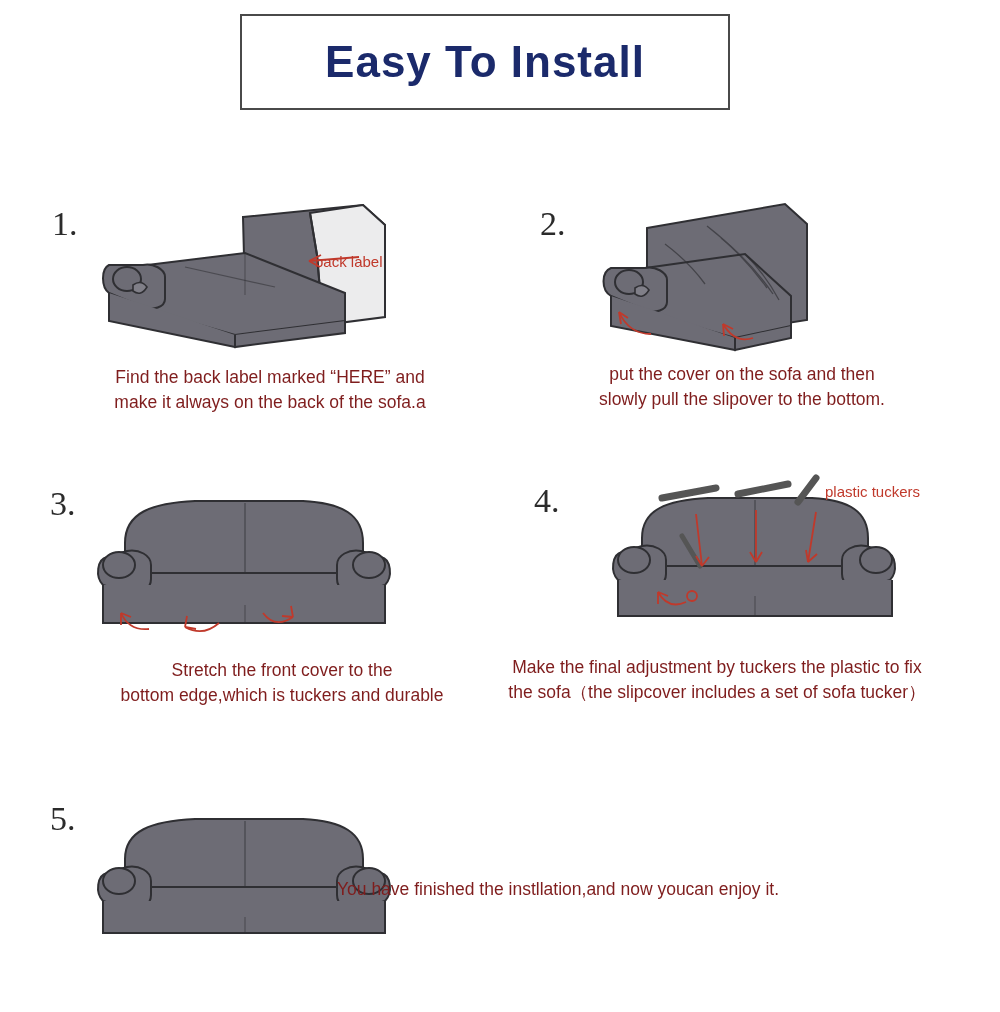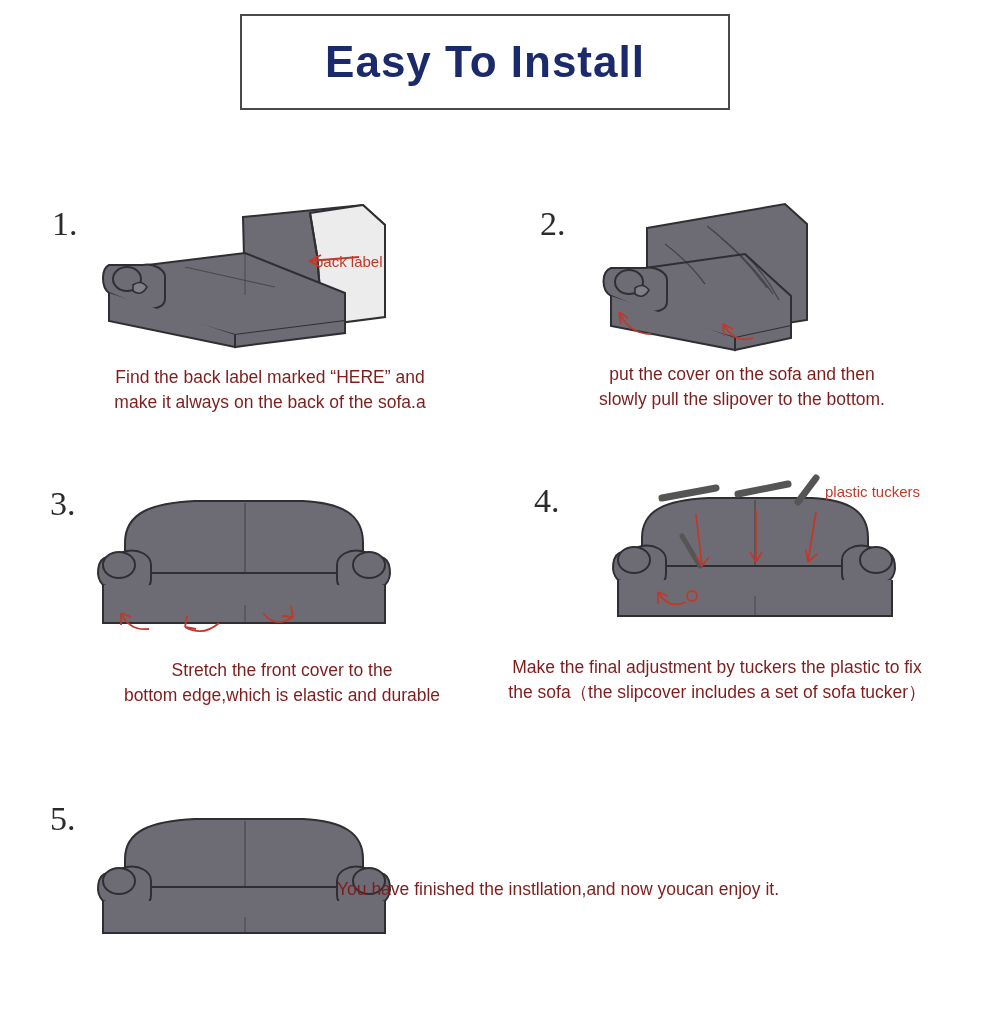--- a/index.html
+++ b/index.html
@@ -175,21 +175,21 @@
       <path d="M90 142 q18 10 34 -4"></path>
       <path d="M90 142 l2 -11 M90 142 l11 2"></path>
       <path d="M168 128 q12 16 30 4"></path>
       <path d="M198 132 l-2 -11 M198 132 l-11 -1"></path>
     </g>
   </svg>
 </div>
 
 <div class="caption left-align" style="left:72px; top:658px; width:420px;">
   <div>Stretch the front cover to the</div>
-  <div>bottom edge,which is elastic and durable</div>
+  <div>bottom edge,which is tuckers and durable</div>
 </div>
 
 <div class="step-num" style="left:534px; top:482px;">4.</div>
 
 <div class="fig" style="left:600px; top:470px;">
   <svg width="310" height="180" viewBox="0 0 310 180">
 
     <path d="M42 68 C42 40 66 30 108 28 L212 28 C250 30 268 42 268 68 L268 100 L42 100 Z" fill="#6d6c75" stroke="#2f2f33" stroke-width="2"></path>
     <path d="M155 30 L155 98" fill="none" stroke="#2f2f33" stroke-width="1.3" opacity="0.6"></path>
 

